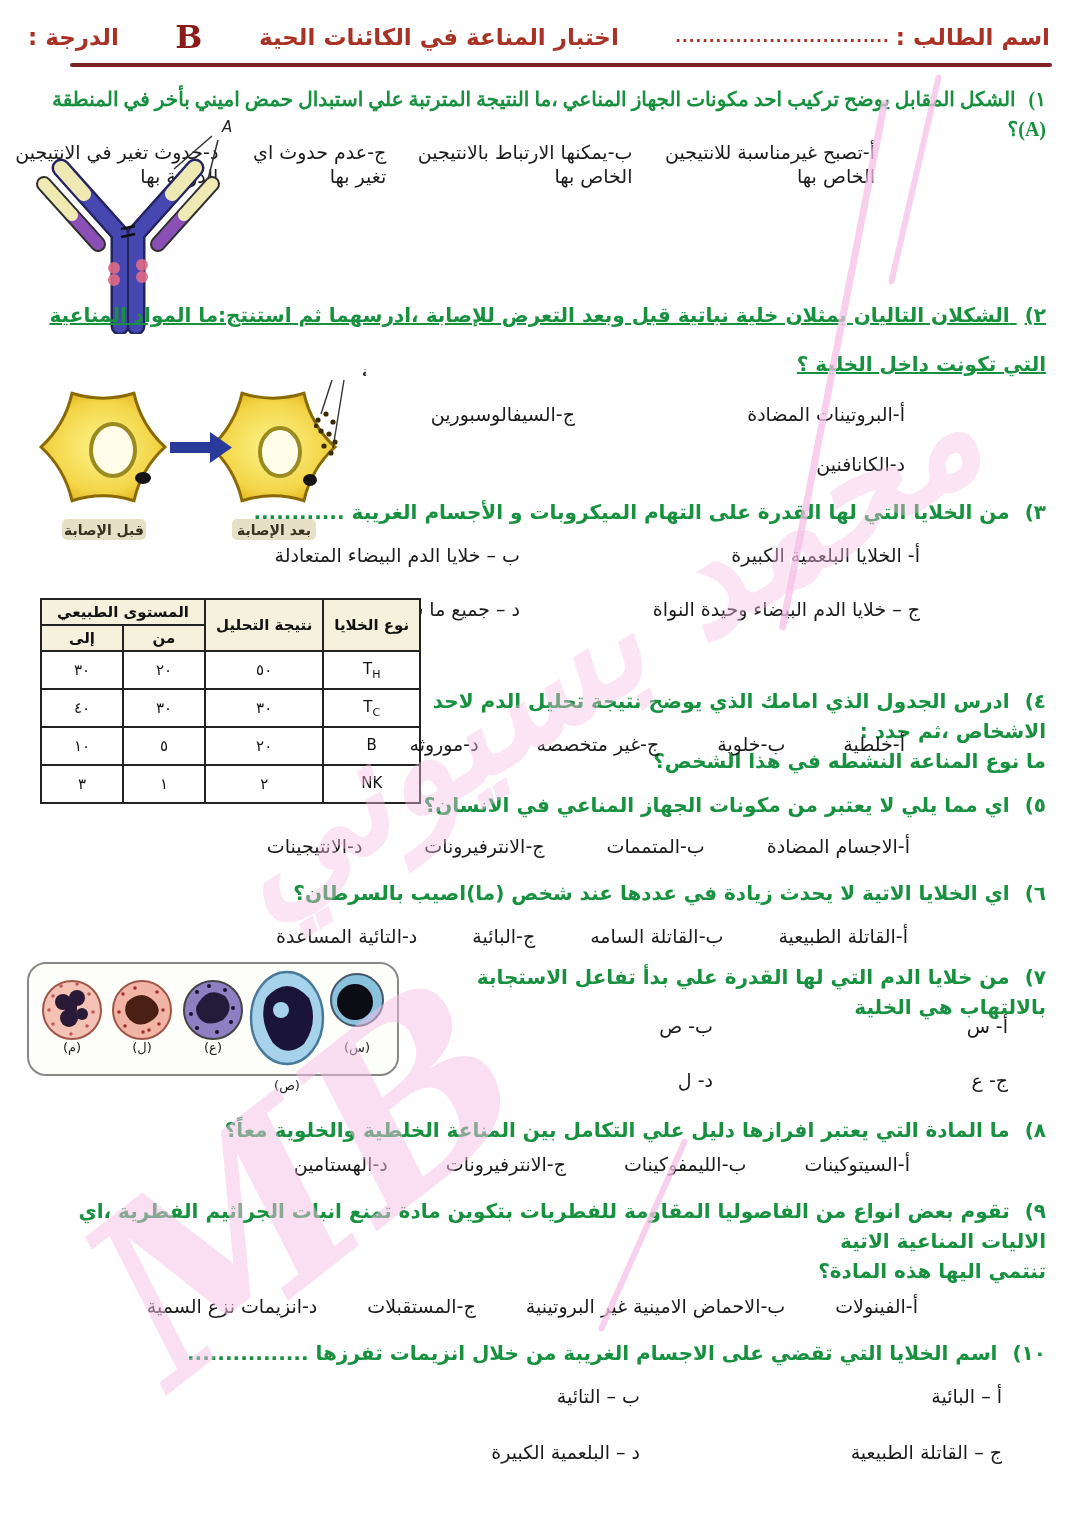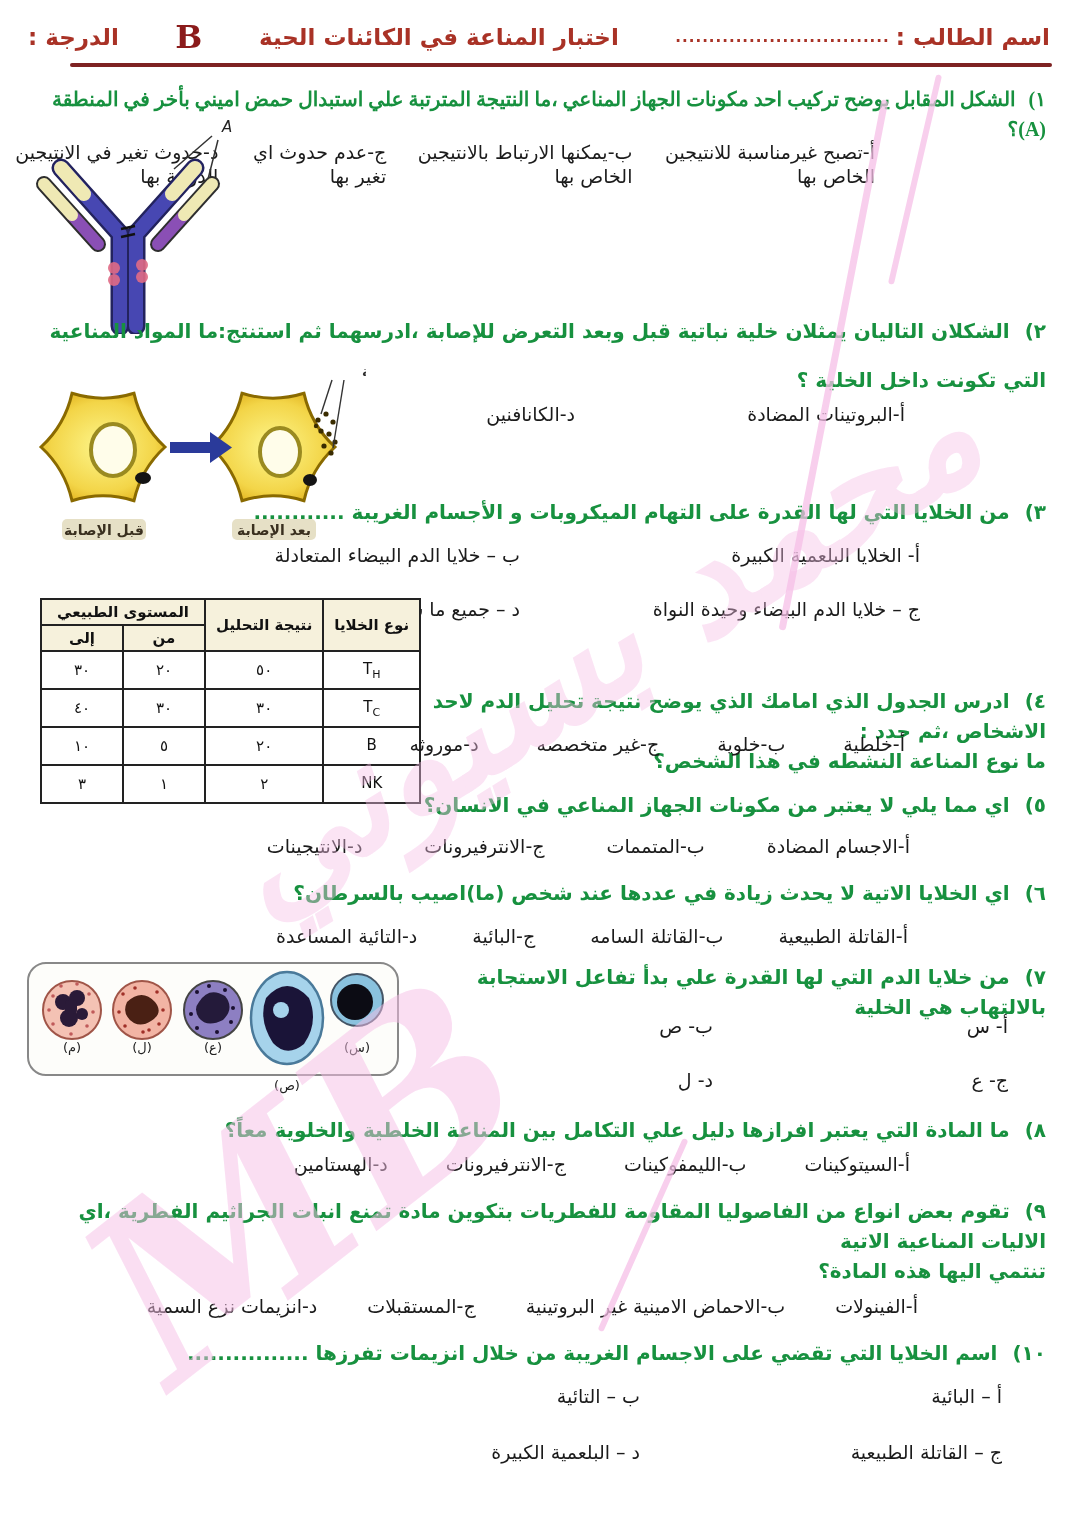--- a/index.html
+++ b/index.html
@@ -88,27 +88,28 @@
     <circle cx="92" cy="152" r="6" fill="#e06a85" opacity="0.9"></circle>
     <circle cx="92" cy="164" r="6" fill="#e06a85" opacity="0.9"></circle>
     <circle cx="120" cy="149" r="6" fill="#e06a85" opacity="0.9"></circle>
     <circle cx="120" cy="161" r="6" fill="#e06a85" opacity="0.9"></circle>
 
     <text x="200" y="16" font-size="15" font-style="italic" fill="#222" text-anchor="end">A</text>
     <line x1="190" y1="20" x2="152" y2="53" stroke="#333" stroke-width="1.5"></line>
     <line x1="196" y1="24" x2="186" y2="63" stroke="#333" stroke-width="1.5"></line>
   </svg>
 
-  <div class="q" style="top:316px;">
+  <div class="q" style="top:300px;text-decoration:underline;">
     <span class="num">٢)</span>
     <span>الشكلان التاليان يمثلان خلية نباتية قبل وبعد التعرض للإصابة ،ادرسهما ثم استنتج:ما المواد المناعية</span>
     <span class="cont" style="margin-left:140px;margin-top:19px;">التي تكونت داخل الخلية ؟</span>
   </div>
   <div class="opts" style="top:402px;right:175px;display:grid;grid-template-columns:330px 300px;row-gap:26px;">
     <span>أ-البروتينات المضادة</span>
+    <span>ج-السيفالوسبورين</span>
     <span>د-الكانافنين</span>
   </div>
 
   <svg class="fig" style="left:18px;top:362px;" width="348" height="184" viewBox="0 0 348 184">
     <defs>
       <radialGradient id="cellg" cx="50%" cy="50%" r="60%">
         <stop offset="0%" stop-color="#fdf68c"></stop>
           <stop offset="70%" stop-color="#f3d548"></stop>
           <stop offset="100%" stop-color="#dfae18"></stop>
       </radialGradient>

